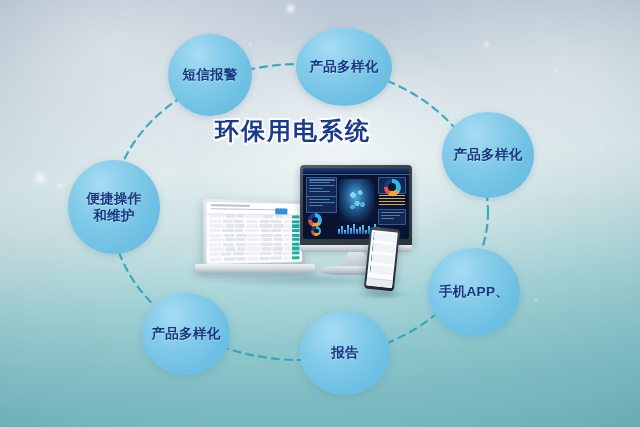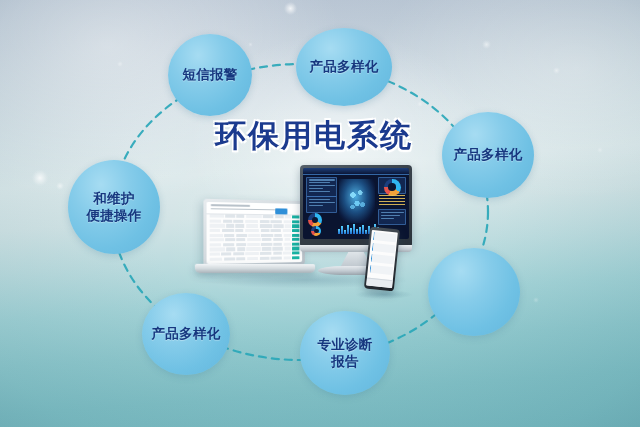--- a/index.html
+++ b/index.html
@@ -92,21 +92,21 @@
     left: 0; top: 0;
     width: 640px;
     height: 427px;
   }
 
   
   .title {
     position: absolute;
     left: 215px;
     top: 115px;
-    font-size: 31px;
+    font-size: 24px;
     font-weight: bold;
     letter-spacing: 2px;
     color: #1b3a8e;
     white-space: nowrap;
     text-shadow:
        1.6px  1.6px 0 rgba(255,255,255,0.95),
       -1.6px  1.6px 0 rgba(255,255,255,0.95),
        1.6px -1.6px 0 rgba(255,255,255,0.95),
       -1.6px -1.6px 0 rgba(255,255,255,0.95),
        0 2px 3px rgba(255,255,255,0.9);
@@ -593,34 +593,34 @@
           <span>产品多样化</span>
         </div>
       </div>
       <div class="bubble" style="left: 442px; top: 112px; width: 92px; height: 86px;">
         <div>
           <span>产品多样化</span>
         </div>
       </div>
       <div class="bubble" style="left: 428px; top: 248px; width: 92px; height: 88px;">
         <div>
+          <span>手机APP、</span>
         </div>
       </div>
       <div class="bubble" style="left: 300px; top: 311px; width: 90px; height: 84px;">
         <div>
-          <span>专业诊断</span>
           <span>报告</span>
         </div>
       </div>
       <div class="bubble" style="left: 142px; top: 293px; width: 88px; height: 82px;">
         <div>
           <span>产品多样化</span>
         </div>
       </div>
       <div class="bubble" style="left: 68px; top: 160px; width: 92px; height: 94px;">
         <div>
+          <span>便捷操作</span>
           <span>和维护</span>
-          <span>便捷操作</span>
         </div>
       </div>
     </div>
 
 </div>
 
 </body></html>

